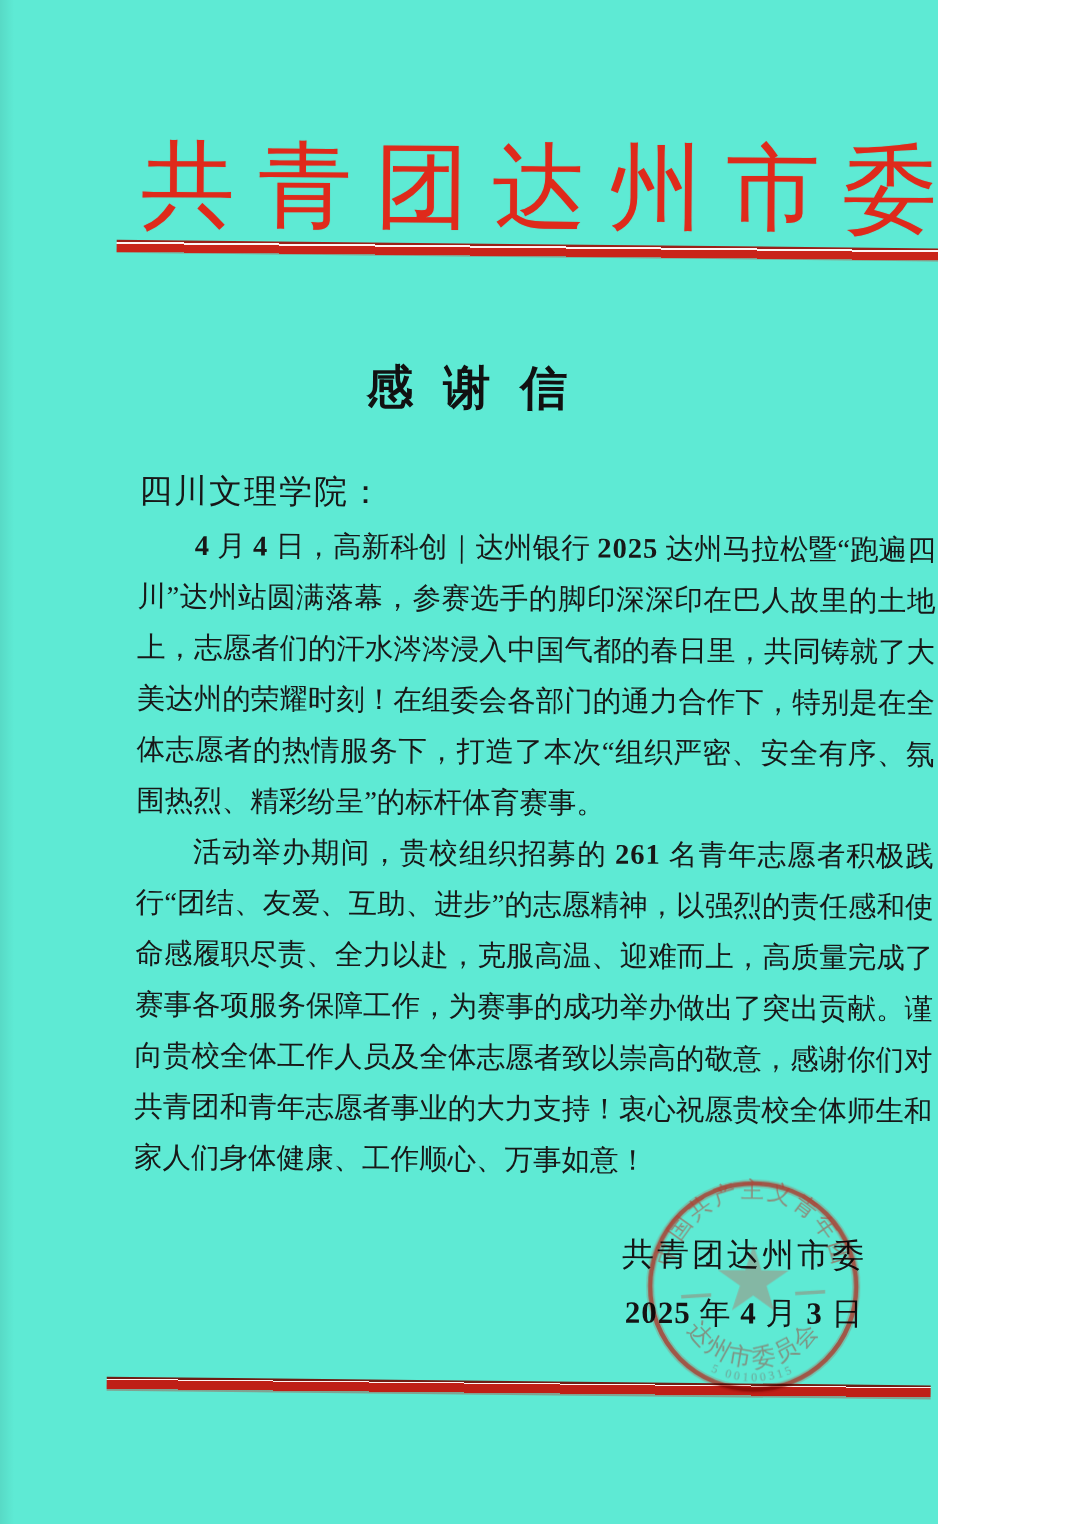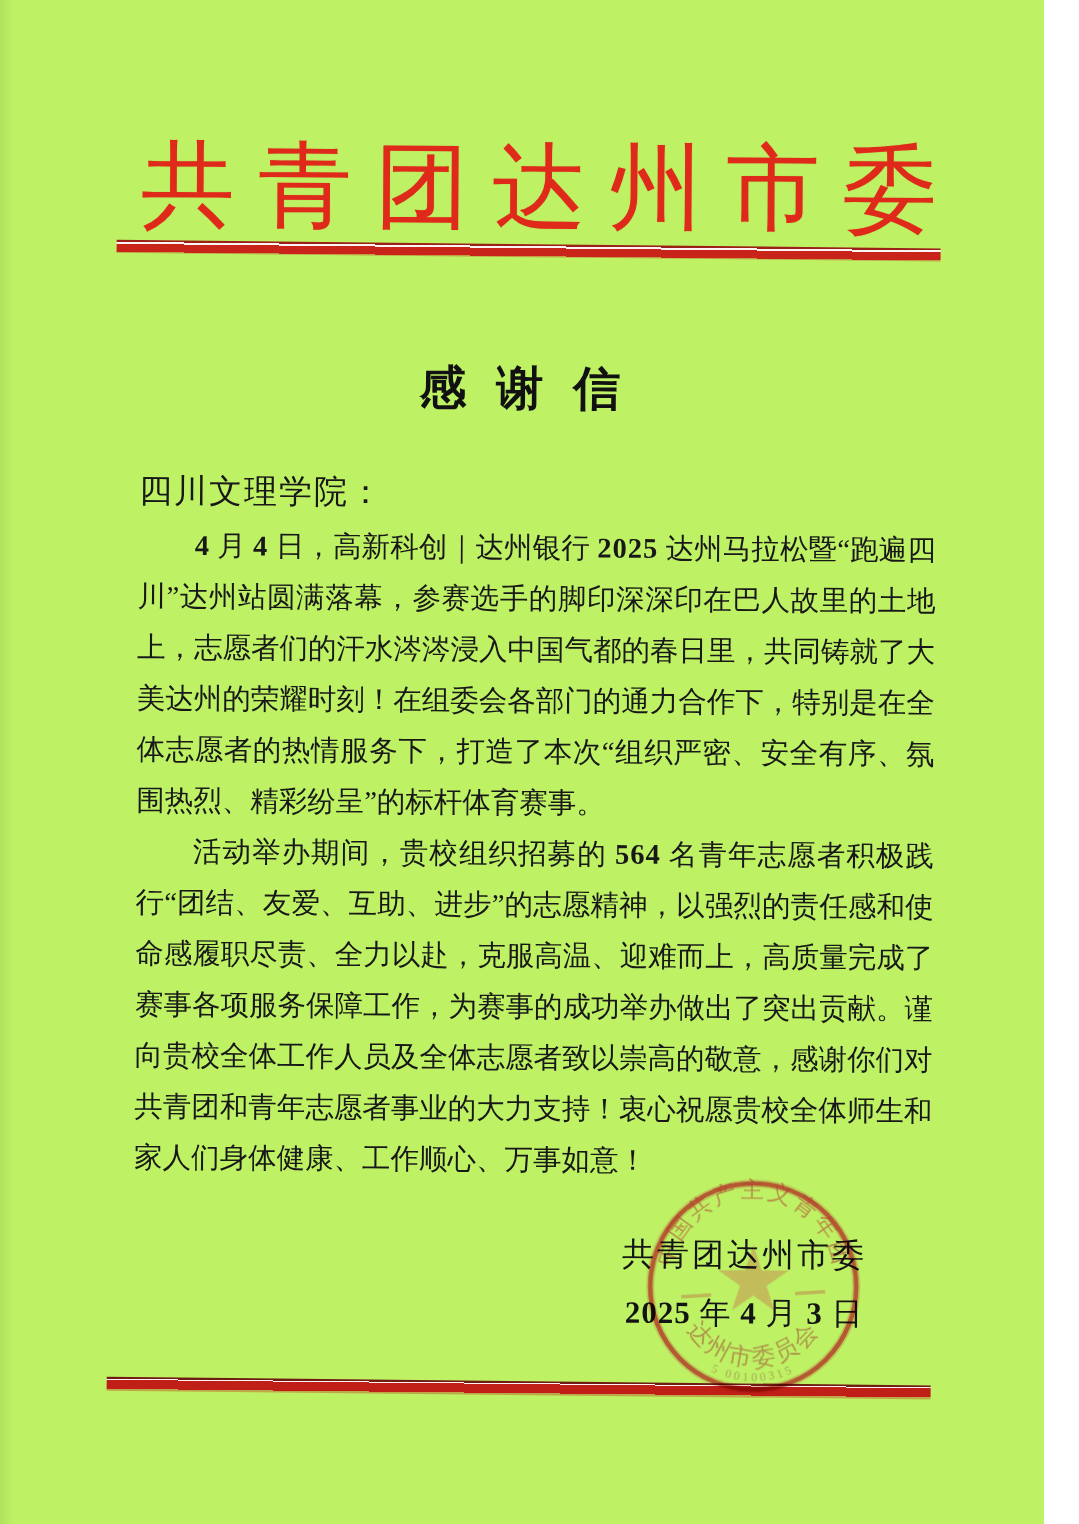--- a/index.html
+++ b/index.html
@@ -1,19 +1,19 @@
 <!DOCTYPE html>
 <html><head>
 <meta charset="utf-8">
 <style>
   html,body{margin:0;padding:0;background:#ffffff;}
   .page{
     position:relative;
-    width:1044px;height:1524px;
-    background:#bef264;
+    width:938px;height:1524px;
+    background:#5eead4;
     overflow:hidden;
     font-family:"Liberation Serif","DejaVu Serif",serif;
     color:#1c1c1c;
   }
   .page::before{
     content:"";position:absolute;left:0;top:0;bottom:0;width:14px;
     background:linear-gradient(90deg,rgba(0,0,0,0.07),rgba(0,0,0,0));
     pointer-events:none;z-index:5;
   }
   .tilt{
@@ -84,21 +84,21 @@
     <div class="letterhead">共青团达州市委</div>
 
     <div class="rule rule-top"></div>
 
     <div class="title">感谢信</div>
 
     <div class="salutation">四川文理学院：</div>
 
     <div class="letter-body">
         <p><span class="num">4</span> 月 <span class="num">4</span> 日，高新科创｜达州银行 <span class="num">2025</span> 达州马拉松暨“跑遍四川”达州站圆满落幕，参赛选手的脚印深深印在巴人故里的土地上，志愿者们的汗水涔涔浸入中国气都的春日里，共同铸就了大美达州的荣耀时刻！在组委会各部门的通力合作下，特别是在全体志愿者的热情服务下，打造了本次“组织严密、安全有序、氛围热烈、精彩纷呈”的标杆体育赛事。</p>
-        <p>活动举办期间，贵校组织招募的 <span class="num">564</span> 名青年志愿者积极践行“团结、友爱、互助、进步”的志愿精神，以强烈的责任感和使命感履职尽责、全力以赴，克服高温、迎难而上，高质量完成了赛事各项服务保障工作，为赛事的成功举办做出了突出贡献。谨向贵校全体工作人员及全体志愿者致以崇高的敬意，感谢你们对共青团和青年志愿者事业的大力支持！衷心祝愿贵校全体师生和家人们身体健康、工作顺心、万事如意！</p>
+        <p>活动举办期间，贵校组织招募的 <span class="num">261</span> 名青年志愿者积极践行“团结、友爱、互助、进步”的志愿精神，以强烈的责任感和使命感履职尽责、全力以赴，克服高温、迎难而上，高质量完成了赛事各项服务保障工作，为赛事的成功举办做出了突出贡献。谨向贵校全体工作人员及全体志愿者致以崇高的敬意，感谢你们对共青团和青年志愿者事业的大力支持！衷心祝愿贵校全体师生和家人们身体健康、工作顺心、万事如意！</p>
       </div>
 
     <div class="signature-block">
       <div class="signature-org">共青团达州市委</div>
       <div class="signature-date boldnums"><span class="num">2025</span> 年 <span class="num">4</span> 月 <span class="num">3</span> 日</div>
     </div>
 
     <svg class="stamp" viewBox="0 0 216 216">
 
       <circle cx="108" cy="108" r="103" fill="none" stroke="rgba(170,38,26,0.72)" stroke-width="4.5"></circle>

